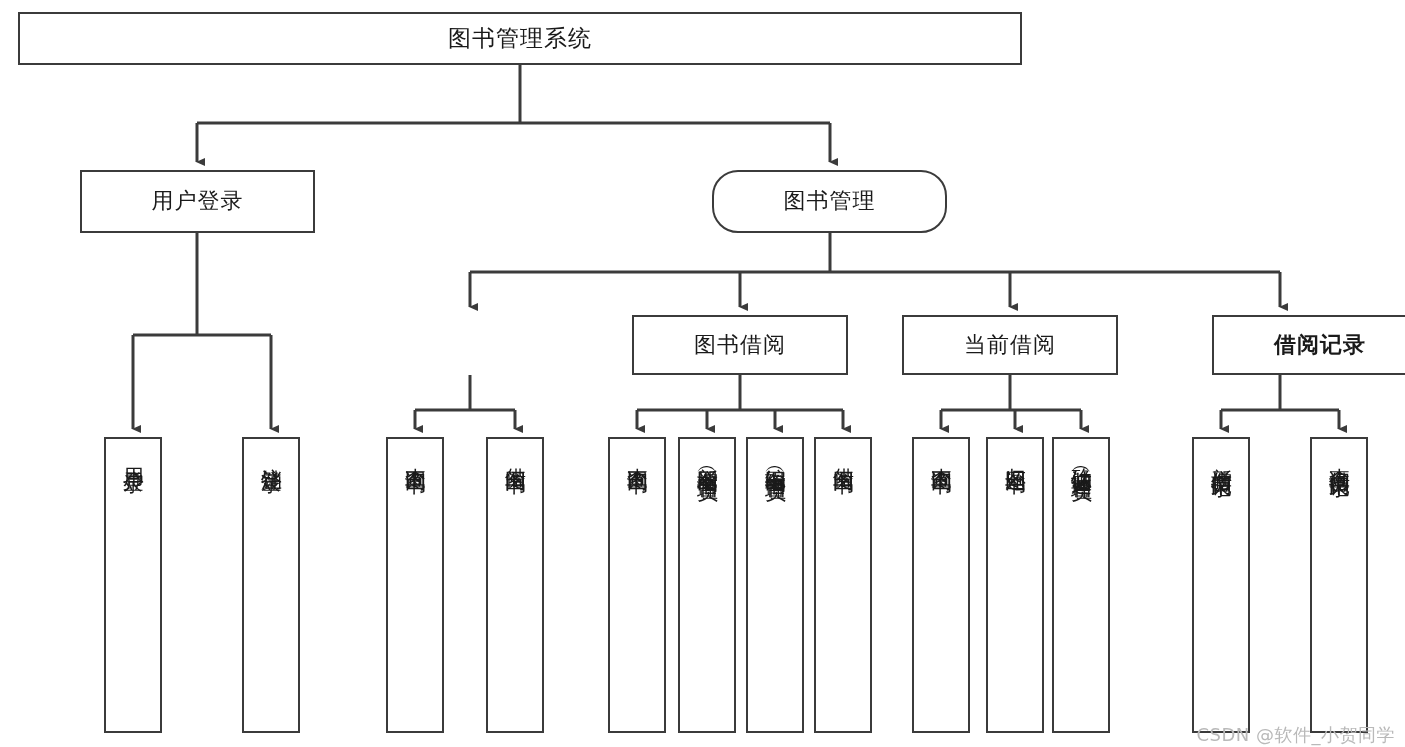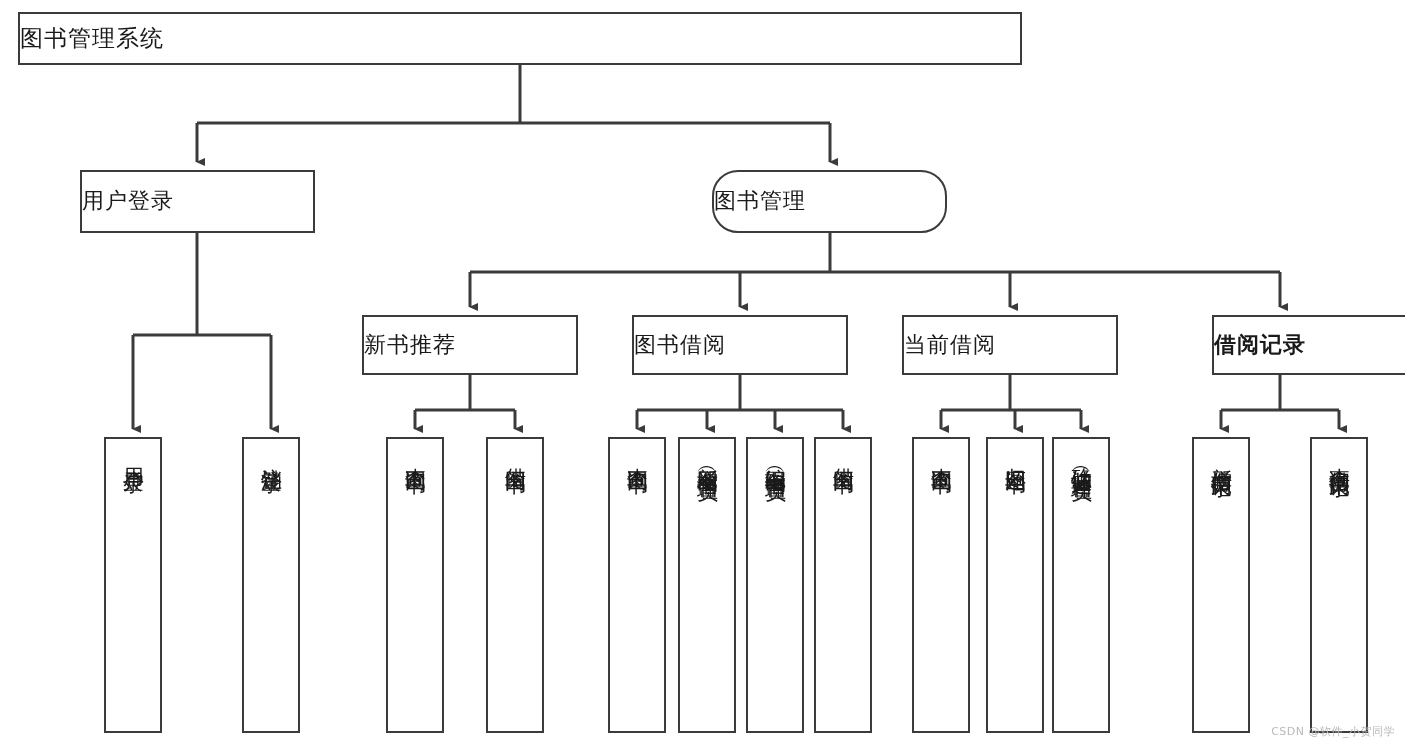--- a/index.html
+++ b/index.html
@@ -25,20 +25,21 @@
     width: 1405px;
     height: 747px;
   }
   .node {
     position: absolute;
     box-sizing: border-box;
     border: 2px solid #3b3b3b;
     background: #ffffff;
     display: flex;
     align-items: center;
+    justify-content: center;
     color: #1a1a1a;
   }
   .node.horiz {
     font-size: 22px;
     letter-spacing: 1px;
     line-height: 1.2;
   }
   .node.root {
     font-size: 23px;
   }
@@ -52,22 +53,22 @@
     writing-mode: vertical-rl;
     text-orientation: upright;
     line-height: 1.18;
     letter-spacing: 2px;
     white-space: nowrap;
     display: block;
   }
   #watermark {
     position: absolute;
     right: 10px;
-    bottom: 8px;
-    font-size: 11px;
+    bottom: 0;
+    font-size: 18px;
     color: #b9b9b9;
     letter-spacing: 0.5px;
     white-space: nowrap;
     pointer-events: none;
   }
 </style>
 </head>
 <body>
 
 <div id="diagram-root">
@@ -127,23 +128,20 @@
     <span>图书管理系统</span>
   </div>
 
   <div class="node horiz" style="left:80px; top:170px; width:235px; height:63px;">
     <span>用户登录</span>
   </div>
   <div class="node horiz" style="left:712px; top:170px; width:235px; height:63px;border-radius:26px;">
     <span>图书管理</span>
   </div>
 
-  <div class="node horiz" style="left:362px; top:315px; width:216px; height:60px;">
-    <span>新书推荐</span>
-  </div>
   <div class="node horiz" style="left:902px; top:315px; width:216px; height:60px;">
     <span>当前借阅</span>
   </div>
   <div class="node horiz" style="left:632px; top:315px; width:216px; height:60px;">
     <span>图书借阅</span>
   </div>
   <div class="node horiz" style="left:1212px; top:315px; width:216px; height:60px;font-weight:bold;">
     <span>借阅记录</span>
   </div>
 

